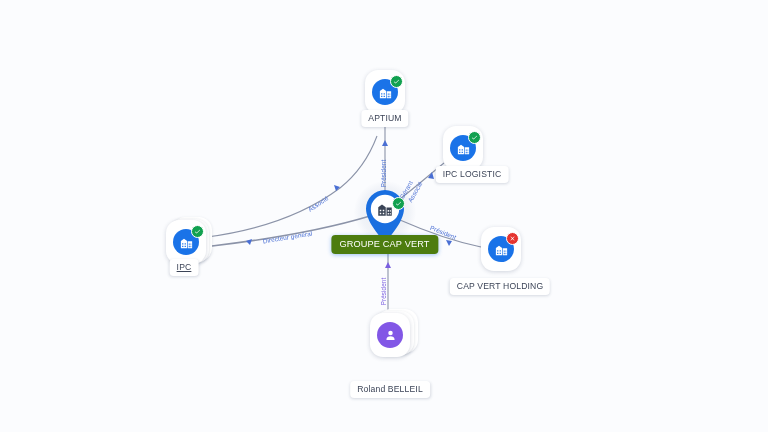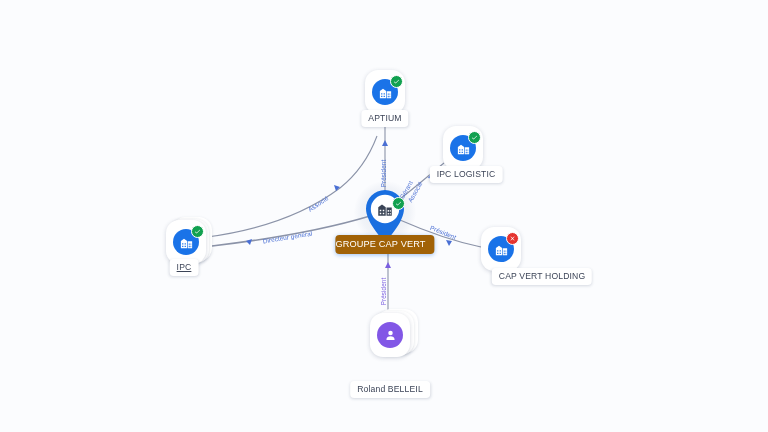--- a/index.html
+++ b/index.html
@@ -114,24 +114,24 @@
     font-size: 8.6px;
     padding: 3px 7px 4px 7px;
     border-radius: 4px;
     box-shadow: 0 1px 3px rgba(40,55,90,0.18);
     white-space: nowrap;
     letter-spacing: 0.15px;
     font-family: "Liberation Sans", sans-serif;
     text-align: center;
   }
   .node-label.selected {
-    background: #a16207;
+    background: #4d7c0f;
     color: #ffffff;
     font-size: 9.2px;
-    padding: 4px 9px 5px 0;
+    padding: 4px 9px 5px 8px;
     border-radius: 4px;
     box-shadow: 0 1px 4px rgba(26,115,232,0.42);
   }
 
   
   .pin-halo {
     position: absolute;
     width: 62px; height: 62px;
     border-radius: 50%;
     background: radial-gradient(circle, rgba(150,165,195,0.22) 0%, rgba(150,165,195,0.10) 55%, rgba(150,165,195,0) 72%);
@@ -232,21 +232,21 @@
           <path fill="#ffffff" d="M3 21V9.6l5-3.6 5 3.6V21H3zm2-2h2v-2H5v2zm4 0h2v-2H9v2zm-4-4h2v-2H5v2zm4 0h2v-2H9v2z"></path>
           <path fill="#ffffff" d="M14 21V10h7v11h-7zm1.6-1.6h1.6v-2.2h-1.6v2.2zm2.8 0h1.2v-2.2h-1.2v2.2zm-2.8-3.8h1.6v-2.2h-1.6v2.2zm2.8 0h1.2v-2.2h-1.2v2.2z"></path>
         </svg>
         <span class="badge ok">
           <svg width="7" height="7" viewBox="0 0 24 24">
               <path fill="#ffffff" d="M9 16.2 4.8 12l-1.4 1.4L9 19 21 7l-1.4-1.4z"></path>
             </svg>
         </span>
       </div>
     </div>
-    <div class="node-label" style="left:3px; top:18px;">IPC LOGISTIC</div>
+    <div class="node-label" style="left:9px; top:18px;">IPC LOGISTIC</div>
   </div>
 
   <div class="node" style="left:186px; top:242px;">
     <div class="stack-card" style="left:6px; top:-3px;"></div>
     <div class="stack-card" style="left:3px; top:-1px;"></div>
     <div class="node-chip">
       <div class="node-disc company">
         <svg width="15" height="15" viewBox="0 0 24 24">
           <path fill="#ffffff" d="M3 21V9.6l5-3.6 5 3.6V21H3zm2-2h2v-2H5v2zm4 0h2v-2H9v2zm-4-4h2v-2H5v2zm4 0h2v-2H9v2z"></path>
           <path fill="#ffffff" d="M14 21V10h7v11h-7zm1.6-1.6h1.6v-2.2h-1.6v2.2zm2.8 0h1.2v-2.2h-1.2v2.2zm-2.8-3.8h1.6v-2.2h-1.6v2.2zm2.8 0h1.2v-2.2h-1.2v2.2z"></path>
@@ -268,21 +268,21 @@
           <path fill="#ffffff" d="M3 21V9.6l5-3.6 5 3.6V21H3zm2-2h2v-2H5v2zm4 0h2v-2H9v2zm-4-4h2v-2H5v2zm4 0h2v-2H9v2z"></path>
           <path fill="#ffffff" d="M14 21V10h7v11h-7zm1.6-1.6h1.6v-2.2h-1.6v2.2zm2.8 0h1.2v-2.2h-1.2v2.2zm-2.8-3.8h1.6v-2.2h-1.6v2.2zm2.8 0h1.2v-2.2h-1.2v2.2z"></path>
         </svg>
         <span class="badge err">
           <svg width="7" height="7" viewBox="0 0 24 24">
               <path fill="#ffffff" d="M19 6.4 17.6 5 12 10.6 6.4 5 5 6.4 10.6 12 5 17.6 6.4 19 12 13.4 17.6 19 19 17.6 13.4 12z"></path>
             </svg>
         </span>
       </div>
     </div>
-    <div class="node-label" style="left:-1px; top:19px;margin-left:42px;">CAP VERT HOLDING</div>
+    <div class="node-label" style="left:-1px; top:29px;">CAP VERT HOLDING</div>
   </div>
 
   <div class="node" style="left:390px; top:335px;">
     <div class="stack-card" style="left:8px; top:-4px;"></div>
     <div class="stack-card" style="left:4px; top:-2px;"></div>
     <div class="node-chip">
       <div class="node-disc person">
         <svg width="15" height="15" viewBox="0 0 24 24">
           <circle cx="12" cy="8" r="3.6" fill="#ffffff"></circle>
           <path fill="#ffffff" d="M12 13.2c-3.6 0-6.4 2-6.4 4.4V19h12.8v-1.4c0-2.4-2.8-4.4-6.4-4.4z"></path>

